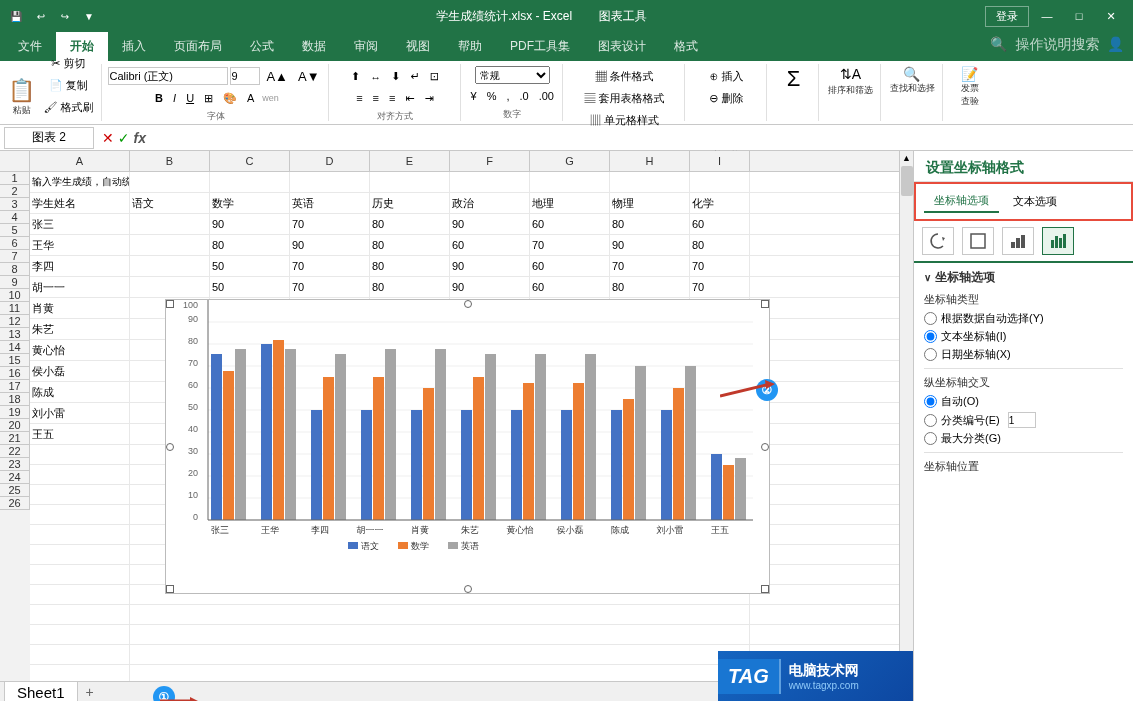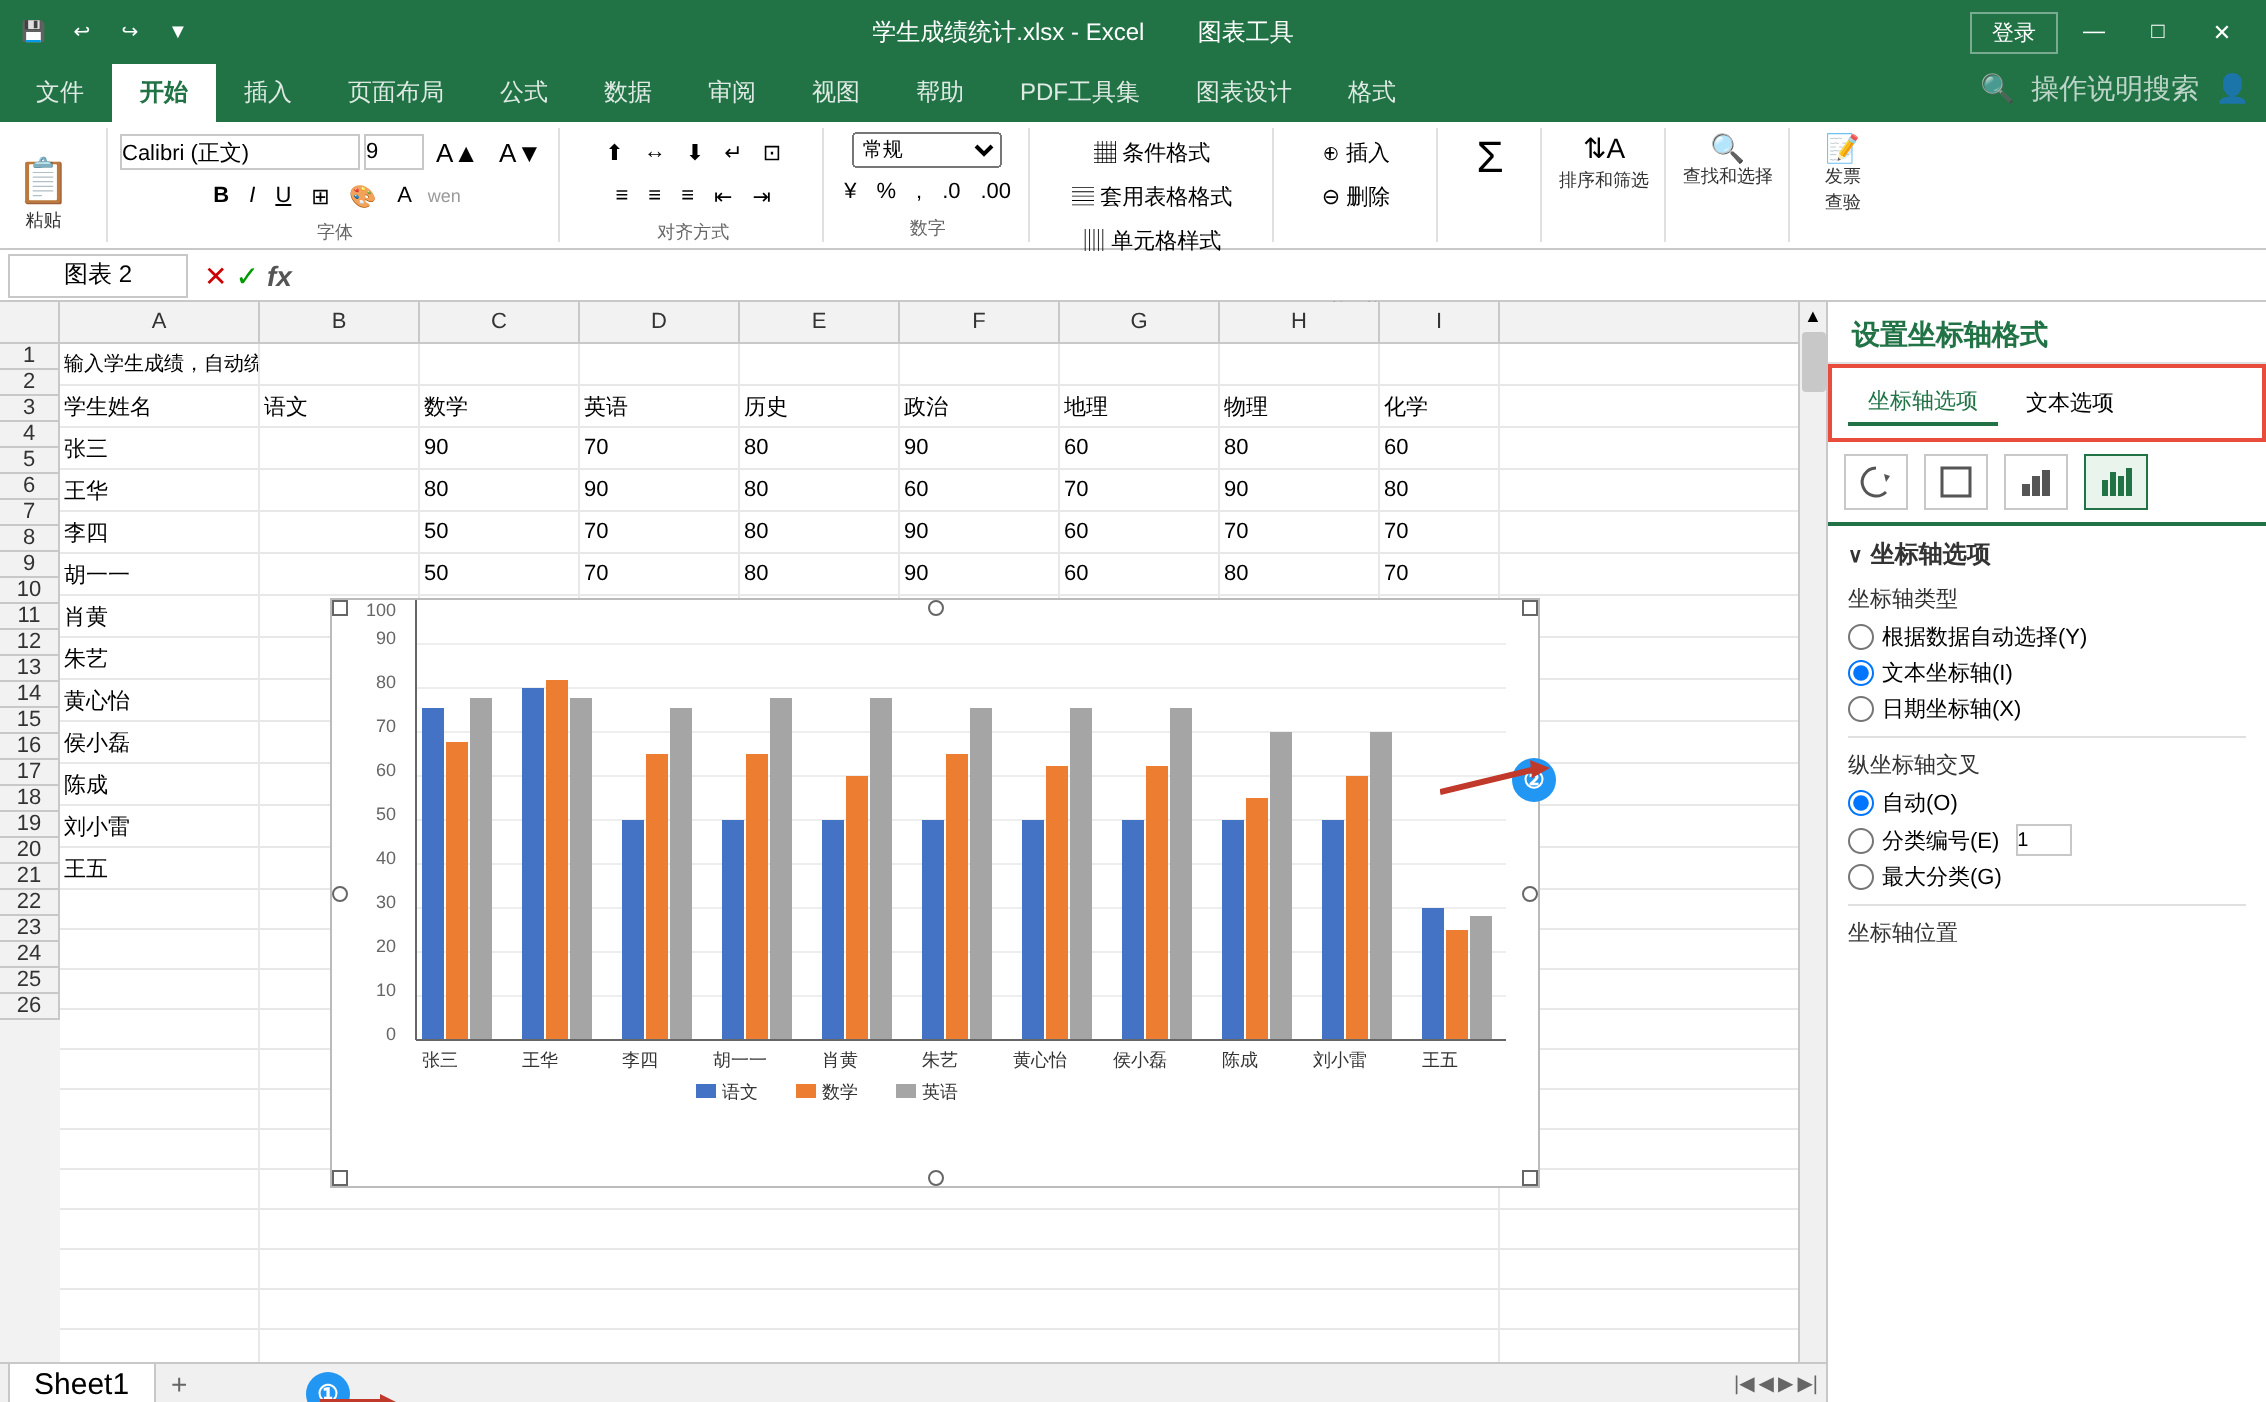--- a/index.html
+++ b/index.html
@@ -323,20 +323,25 @@
       <div style="color:rgba(255,255,255,0.7);font-size:14px;padding:4px;cursor:pointer;">操作说明搜索</div>
       <div style="color:rgba(255,255,255,0.7);font-size:14px;padding:4px;cursor:pointer;">👤</div>
     </div>
 
     <div class="ribbon-content" style="height:64px;">
 
       <div class="ribbon-group" style="flex-direction:row;align-items:flex-end;padding-bottom:4px;">
         <div style="display:flex;flex-direction:column;align-items:center;">
           <div style="font-size:22px;cursor:pointer;">📋</div>
           <div style="font-size:9px;color:#333;">粘贴</div>
+        </div>
+        <div style="display:flex;flex-direction:column;gap:2px;margin-left:4px;">
+          <button class="rbn-small">✂ 剪切</button>
+          <button class="rbn-small">📄 复制</button>
+          <button class="rbn-small">🖌 格式刷</button>
         </div>
         <div class="ribbon-group-label" style="position:absolute;bottom:4px;font-size:9px;color:#666;">剪贴板</div>
       </div>
 
       <div class="ribbon-group" style="min-width:200px;">
         <div class="ribbon-row">
           <input type="text" value="Calibri (正文)" style="width: 120px; font-size: 11px; height: 18px; border: 1px solid rgb(200, 200, 200);">
           <input type="text" value="9" style="width: 30px; font-size: 11px; height: 18px; border: 1px solid rgb(200, 200, 200);">
           <button class="rbn-small" style="font-size:13px;">A▲</button>
           <button class="rbn-small" style="font-size:13px;">A▼</button>
@@ -915,20 +920,27 @@
           </div>
         </div>
 
         <hr class="divider-line">
 
         <div class="panel-subsection">坐标轴位置</div>
       </div>
     </div>
   </div>
 
+  <div style="position:absolute; bottom:0; right:220px; width:195px; height:50px; background:linear-gradient(135deg,#1565c0,#0d47a1); display:flex; align-items:center; z-index:50;">
+    <div style="background:#1976d2; padding:6px 10px; color:white; font-size:20px; font-weight:900; font-style:italic; border-right:2px solid rgba(255,255,255,0.3);">TAG</div>
+    <div style="padding:2px 8px;">
+      <div style="color:white; font-size:14px; font-weight:bold;">电脑技术网</div>
+      <div style="color:#90caf9; font-size:10px;">www.tagxp.com</div>
+    </div>
+  </div>
 
   <div style="position:absolute; bottom:0; left:0; right:220px; height:20px; background:#f0f0f0; border-top:1px solid #c8c8c8; display:flex; align-items:center;">
     <div style="padding:2px 12px; background:white; border:1px solid #c8c8c8; border-bottom:none; font-size:15px; cursor:pointer; margin-left:4px;">Sheet1</div>
     <div style="padding:2px 8px; font-size:14px; color:#666; cursor:pointer;">+</div>
     <div style="flex:1;"></div>
     <div style="display:flex; gap:2px; margin-right:4px; font-size:10px; color:#666;">
       <span style="cursor:pointer;">|◀</span>
       <span style="cursor:pointer;">◀</span>
       <span style="cursor:pointer;">▶</span>
       <span style="cursor:pointer;">▶|</span>

